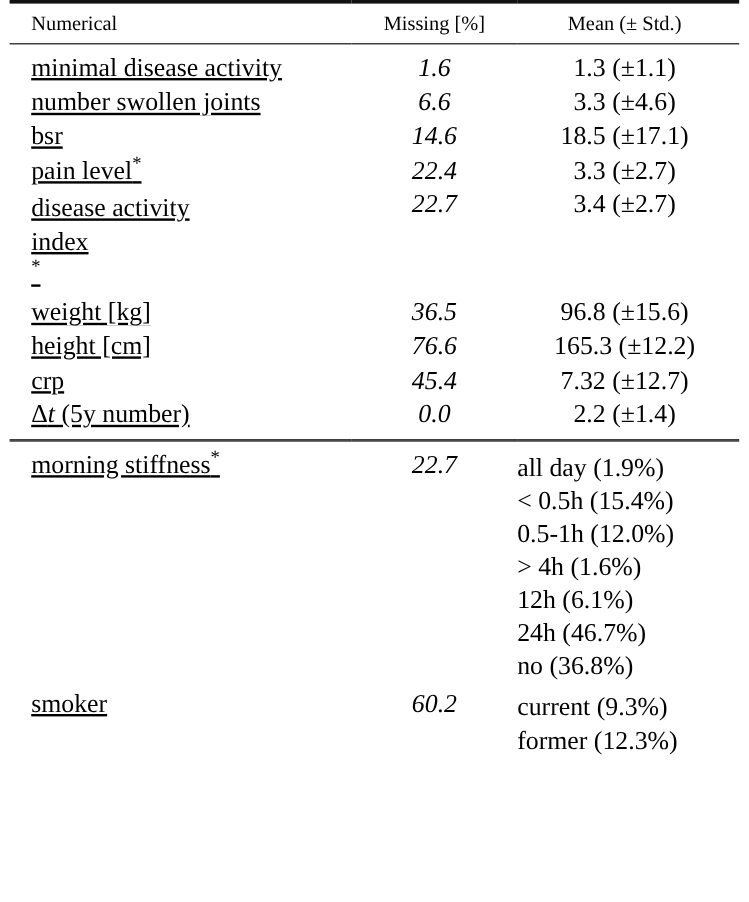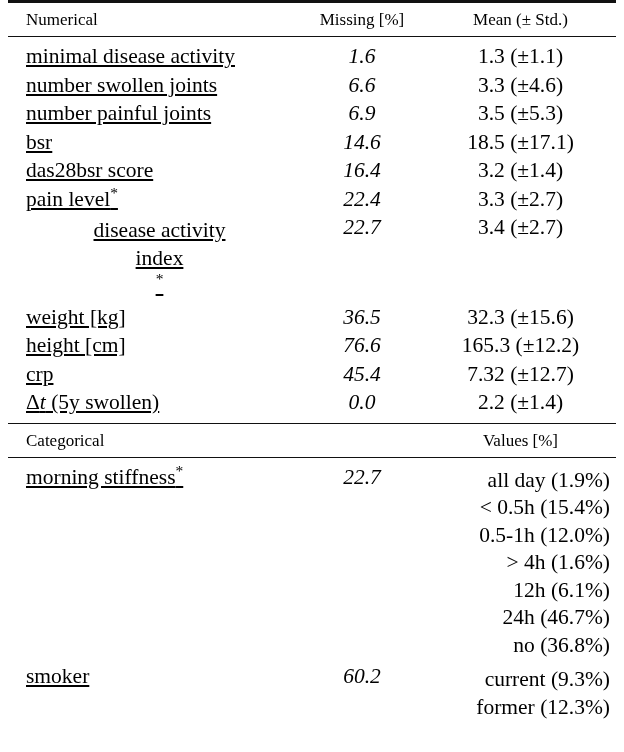--- a/index.html
+++ b/index.html
@@ -79,27 +79,27 @@
   td.cell-miss { text-align: center; font-style: italic; }
   td.cell-val  { text-align: center; padding-right: 6px; }
 
   
   tr.first-after-rule td { padding-top: 9px; }
   tr.last-before-rule td { padding-bottom: 9px; }
 
   
   .val-stack {
     display: block;
-    text-align: right;
+    text-align: left;
   }
   .val-stack span {
     display: block;
     line-height: 1.28;
   }
-  .name-stack { display: block; line-height: 1.28; text-align: center; }
+  .name-stack { display: block; line-height: 1.28; }
   .name-stack span { display: block; }
 
   sup.star {
     font-size: 0.72em;
     vertical-align: super;
     line-height: 0;
   }
   i.mathvar {
     font-style: italic;
   }
@@ -136,79 +136,64 @@
         <td class="cell-name">minimal disease activity</td>
         <td class="cell-miss">1.6</td>
         <td class="cell-val">1.3 (±1.1)</td>
       </tr>
       <tr class="data-row">
         <td class="cell-name">number swollen joints</td>
         <td class="cell-miss">6.6</td>
         <td class="cell-val">3.3 (±4.6)</td>
       </tr>
       <tr class="data-row">
-        <td class="cell-name">number painful joints</td>
-        <td class="cell-miss">6.9</td>
-        <td class="cell-val">3.5 (±5.3)</td>
-      </tr>
-      <tr class="data-row">
         <td class="cell-name">bsr</td>
         <td class="cell-miss">14.6</td>
         <td class="cell-val">18.5 (±17.1)</td>
-      </tr>
-      <tr class="data-row">
-        <td class="cell-name">das28bsr score</td>
-        <td class="cell-miss">16.4</td>
-        <td class="cell-val">3.2 (±1.4)</td>
       </tr>
       <tr class="data-row">
         <td class="cell-name"><span>pain level</span><sup class="star">*</sup></td>
         <td class="cell-miss">22.4</td>
         <td class="cell-val">3.3 (±2.7)</td>
       </tr>
       <tr class="data-row">
         <td class="cell-name cat-name-cell">
           <span class="name-stack">
             <span>disease activity</span>
             <span><span>index</span><sup class="star">*</sup></span>
           </span>
         </td>
         <td class="cell-miss cell-miss-top">22.7</td>
         <td class="cell-val cell-miss-top">3.4 (±2.7)</td>
       </tr>
       <tr class="data-row">
         <td class="cell-name">weight [kg]</td>
         <td class="cell-miss">36.5</td>
-        <td class="cell-val">32.3 (±15.6)</td>
+        <td class="cell-val">96.8 (±15.6)</td>
       </tr>
       <tr class="data-row">
         <td class="cell-name">height [cm]</td>
         <td class="cell-miss">76.6</td>
         <td class="cell-val">165.3 (±12.2)</td>
       </tr>
       <tr class="data-row">
         <td class="cell-name">crp</td>
         <td class="cell-miss">45.4</td>
         <td class="cell-val">7.32 (±12.7)</td>
       </tr>
       <tr class="data-row last-before-rule">
-        <td class="cell-name"><span>Δ</span><i class="mathvar">t</i><span> (5y swollen)</span></td>
+        <td class="cell-name"><span>Δ</span><i class="mathvar">t</i><span> (5y number)</span></td>
         <td class="cell-miss">0.0</td>
         <td class="cell-val">2.2 (±1.4)</td>
       </tr>
 
       <tr class="rule-mid">
         <td colspan="3"></td>
       </tr>
 
-      <tr class="header-row">
-        <th class="h-name">Categorical</th>
-        <th class="h-miss"></th>
-        <th class="h-val">Values [%]</th>
-      </tr>
 
       <tr class="rule-mid">
         <td colspan="3"></td>
       </tr>
 
       <tr class="data-row first-after-rule">
         <td class="cell-name cat-name-cell"><span>morning stiffness</span><sup class="star">*</sup></td>
         <td class="cell-miss cell-miss-top">22.7</td>
         <td class="cell-val cell-miss-top">
           <span class="val-stack">

